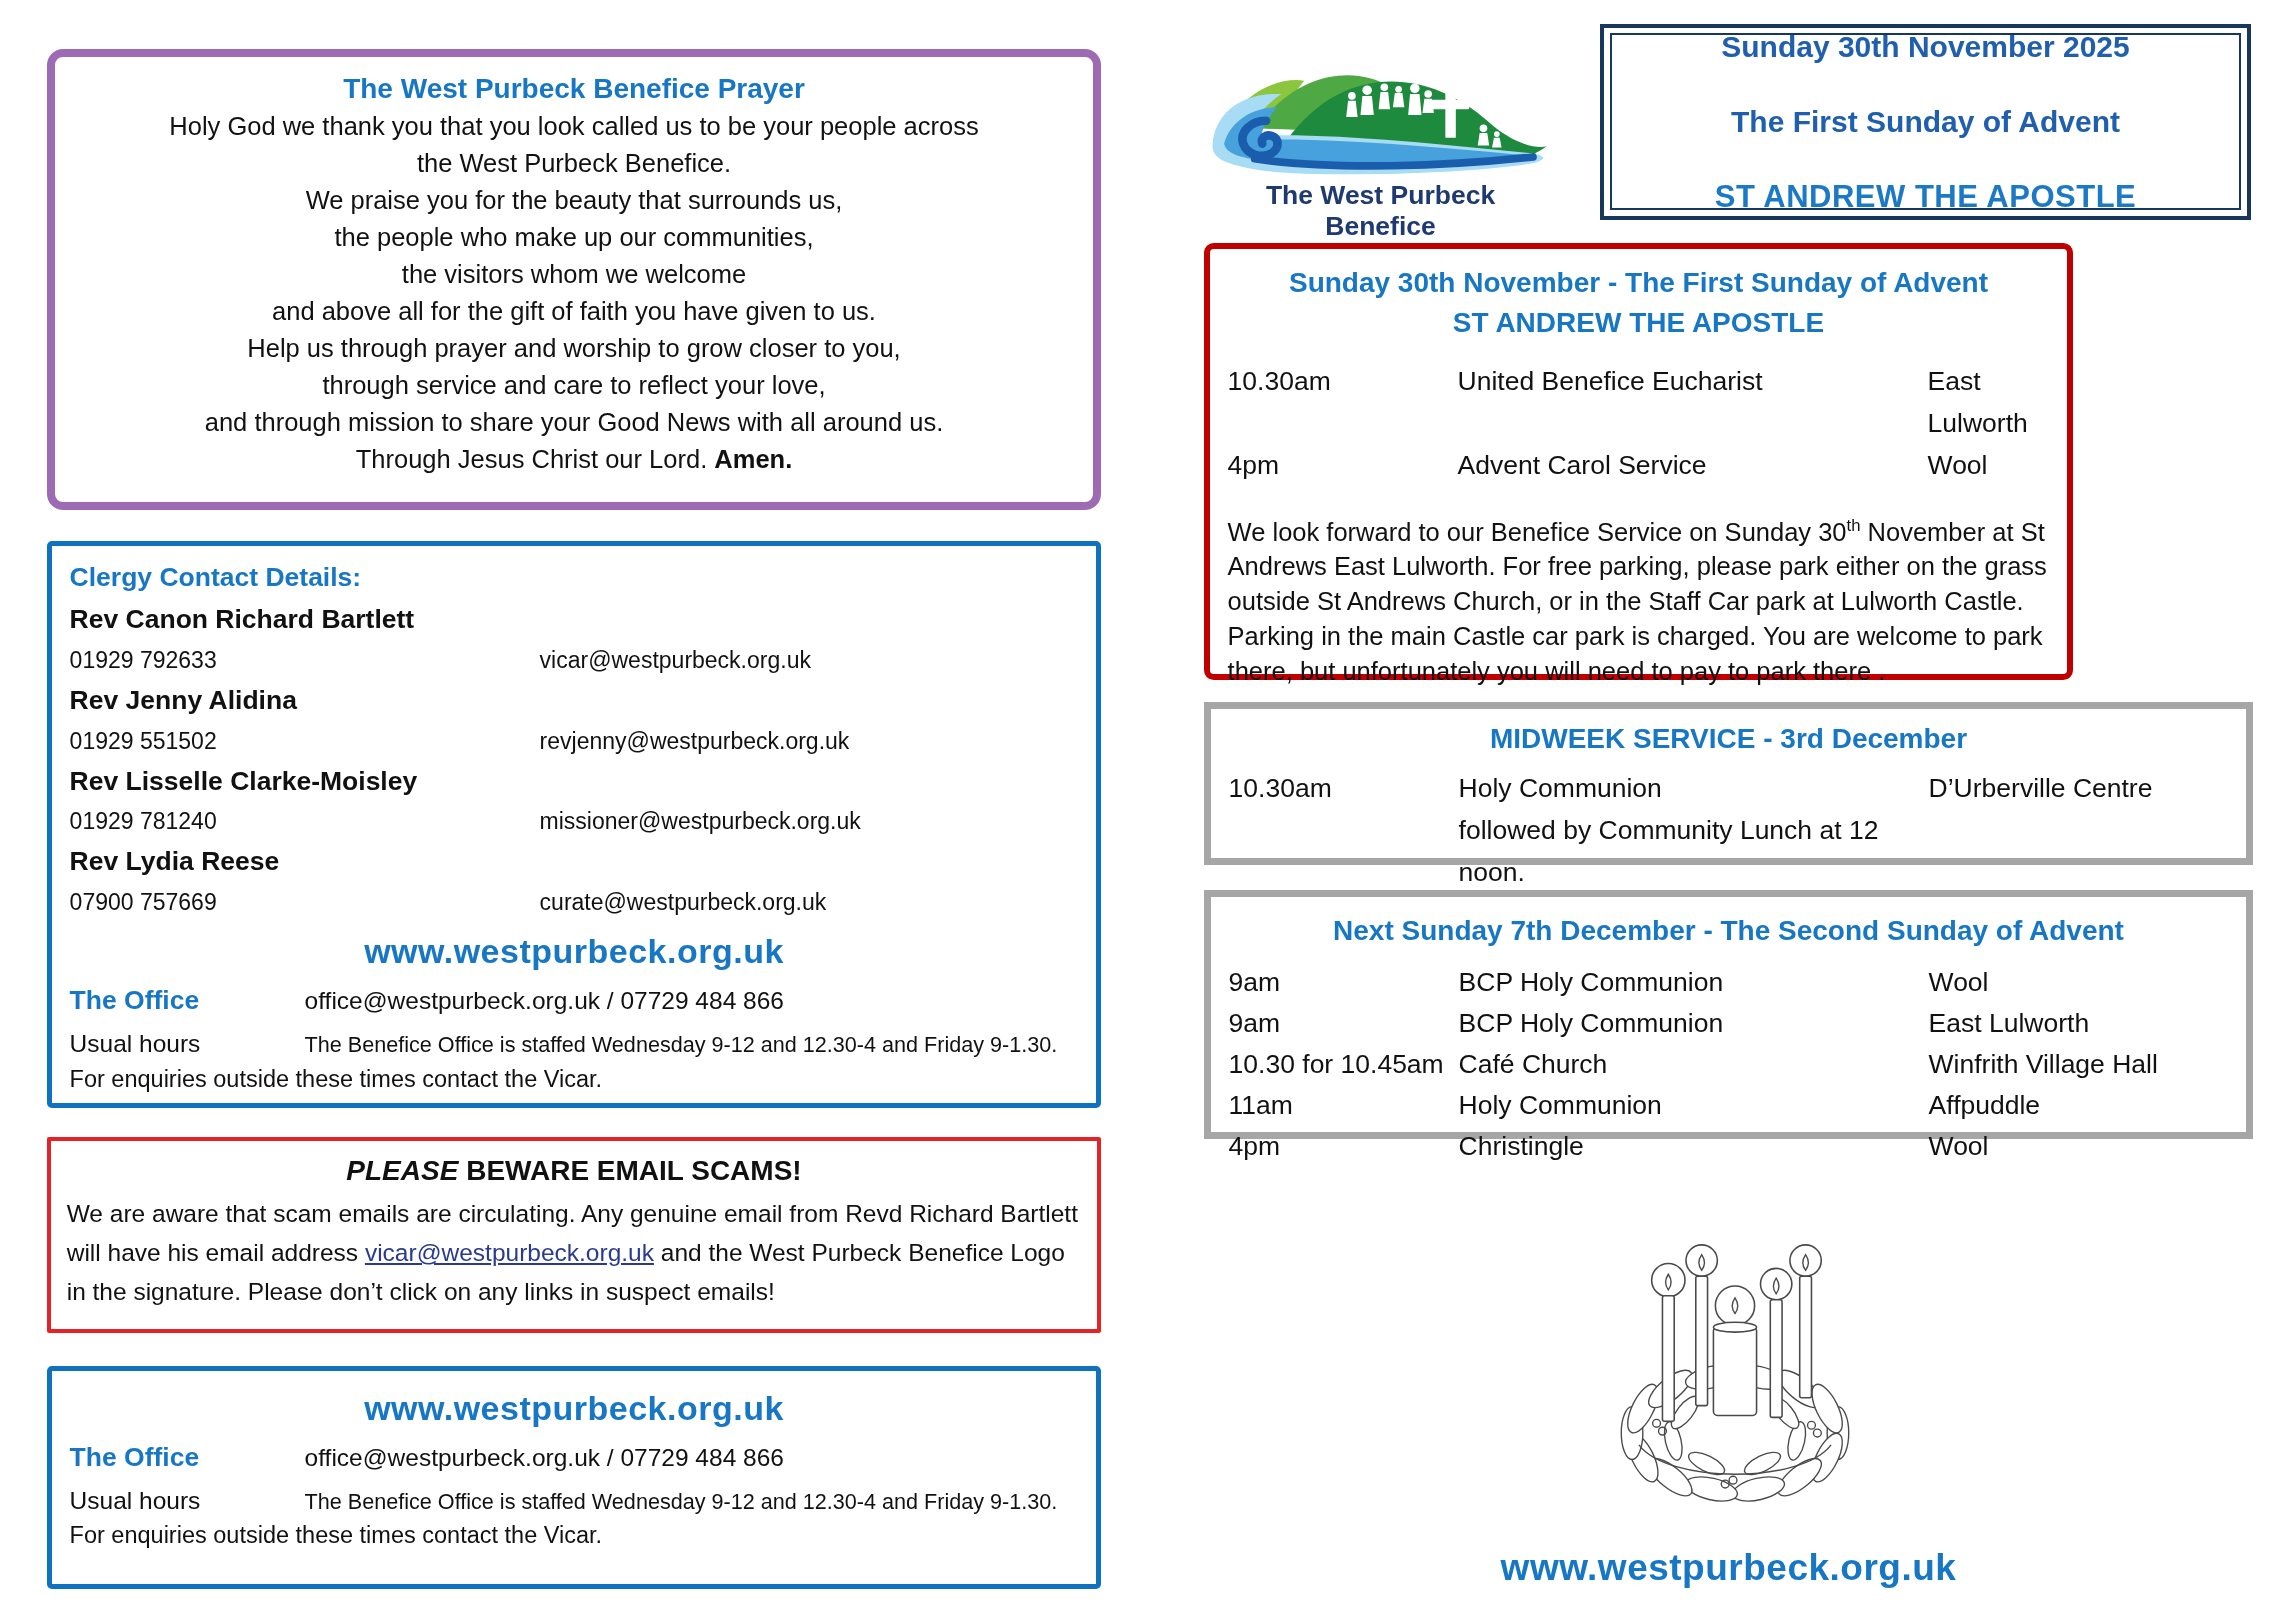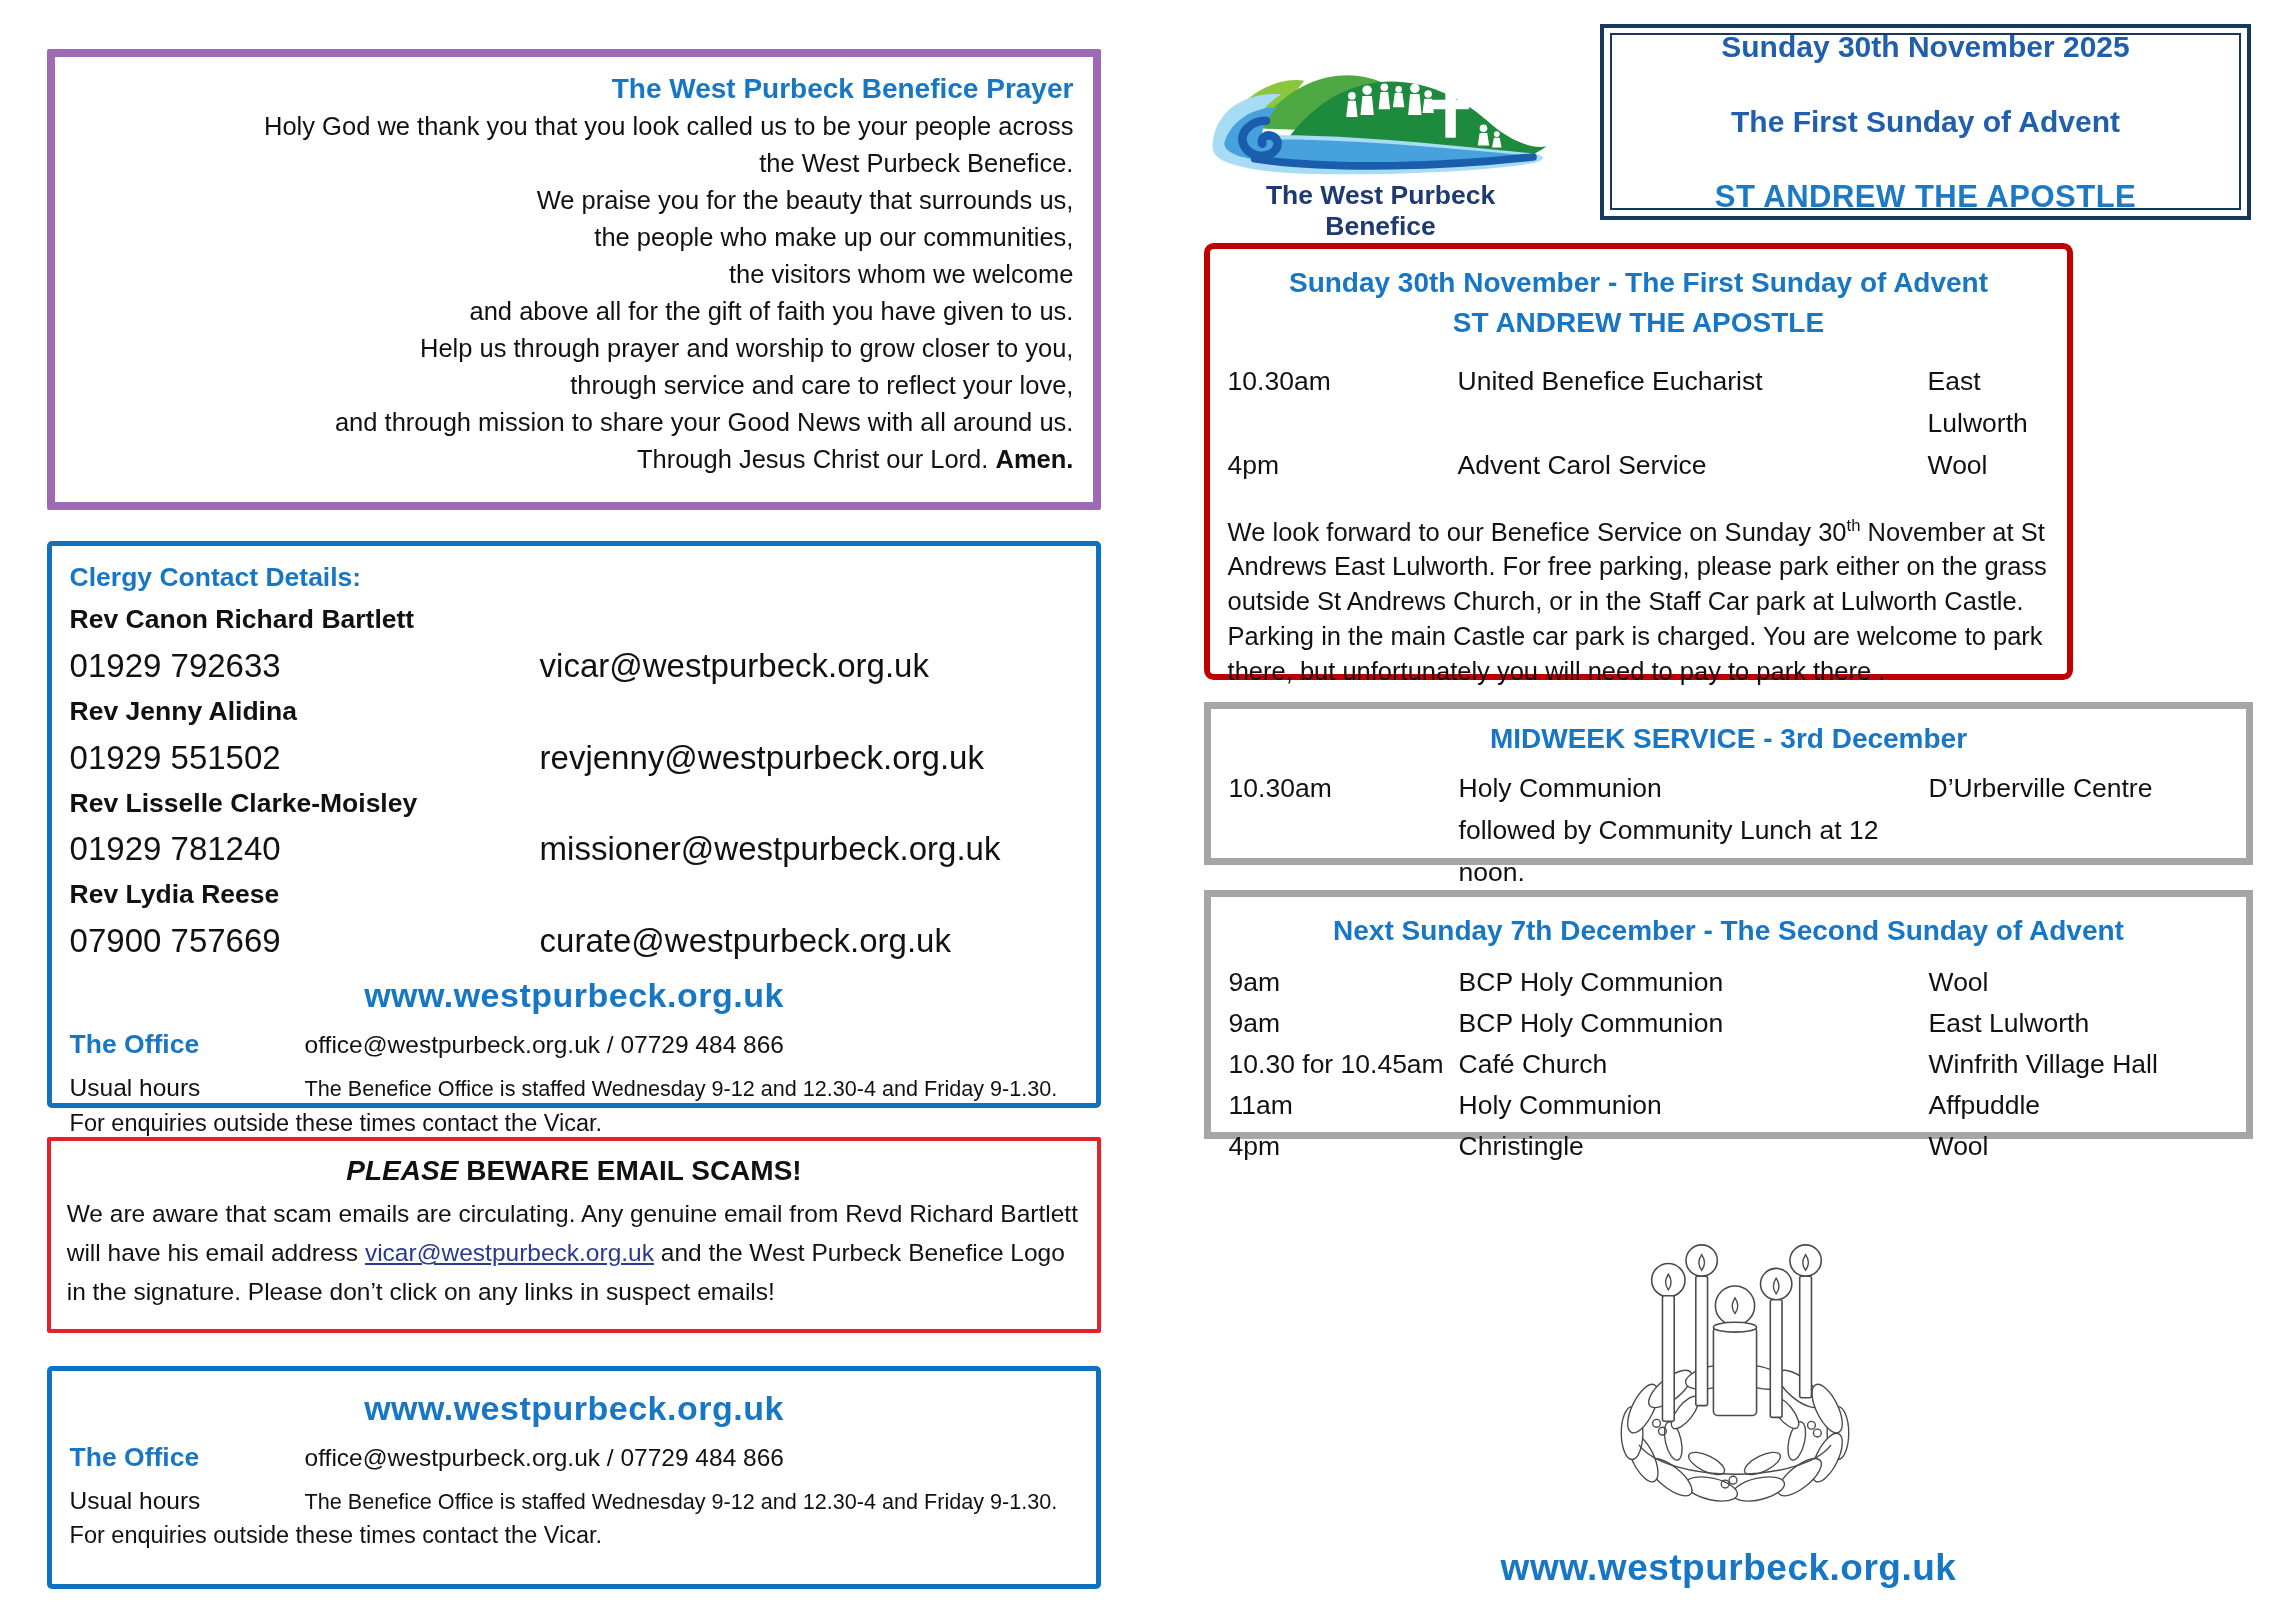--- a/index.html
+++ b/index.html
@@ -7,35 +7,35 @@
   body {
     position:relative; width:2292px; height:1620px;
     font-family:"Liberation Sans", sans-serif; color:#111;
     overflow:hidden;
   }
   .abs { position:absolute; background:#fff; }
 
   
   .prayer-box {
     left:47px; top:49px; width:1054px; height:461px;
-    border:8.8px solid #9c6bb4; border-radius:2px;
-    padding:11.8px 19.6px 9.8px; text-align:right;
+    border:8.8px solid #9c6bb4; border-radius:16px;
+    padding:11.8px 19.6px 9.8px; text-align:center;
   }
   .prayer-title { color:#1777c4; font-weight:bold; font-size:28px; line-height:39px; }
   .prayer-line { display:block; font-size:25.5px; line-height:37px; color:#111; }
   .prayer-amen { font-weight:bold; }
 
   .clergy-box {
     left:47px; top:541px; width:1054px; height:567px;
     border:5.9px solid #0f72c1; border-radius:4.9px;
     padding:15.7px 17.6px 7.8px;
   }
   .clergy-title { color:#1777c4; font-weight:bold; font-size:26.5px; margin-bottom:11.8px; }
   .clergy-name { font-weight:bold; font-size:26.5px; margin-top:10.8px; }
-  .contact-row { display:flex; font-size:33px; margin-top:11.8px; }
+  .contact-row { display:flex; font-size:23px; margin-top:11.8px; }
   .contact-row .phone { width:470px; flex:none; }
   .website-big {
     color:#1777c4; font-weight:bold; font-size:34px;
     text-align:center; margin:15.7px 0 11.8px; letter-spacing:0.5px;
   }
   .office-row { display:flex; align-items:baseline; margin-top:14px; }
   .office-row .lbl-blue { width:235px; flex:none; color:#1777c4; font-weight:bold; font-size:26.5px; }
   .office-row .lbl-plain { width:235px; flex:none; font-size:24.5px; }
   .office-row .val { font-size:24.5px; }
   .office-row .val-sm { font-size:21.6px; }

